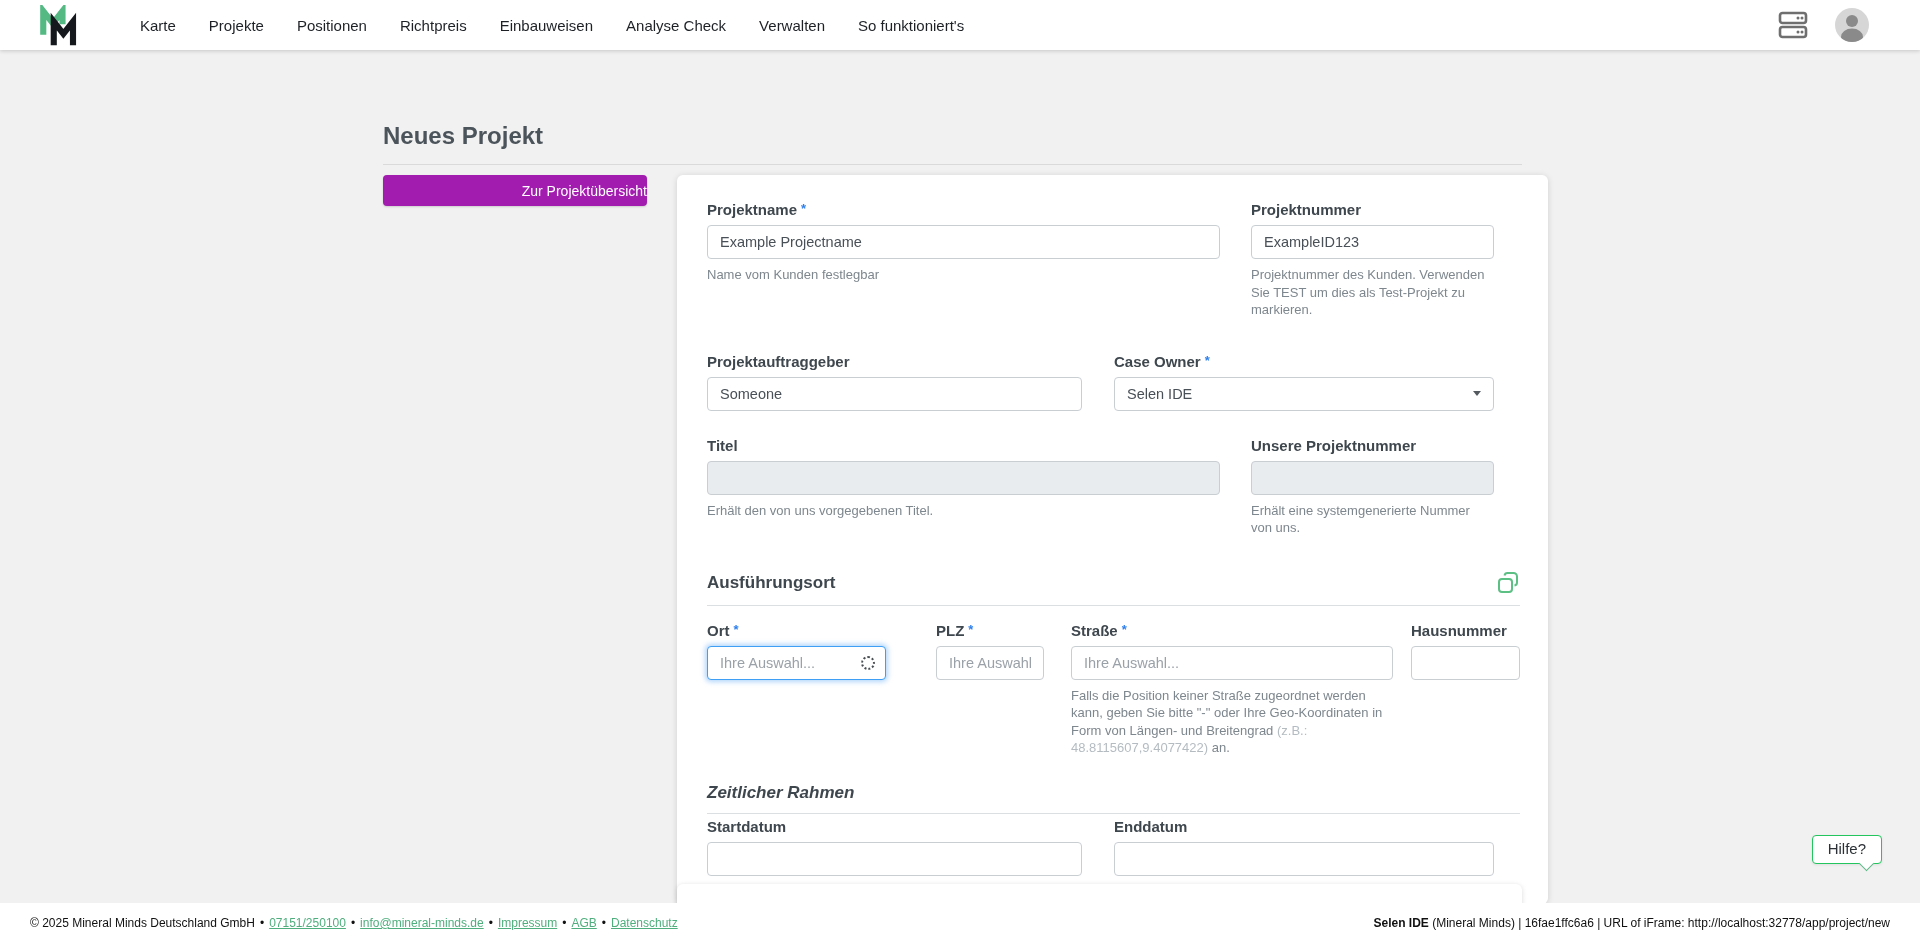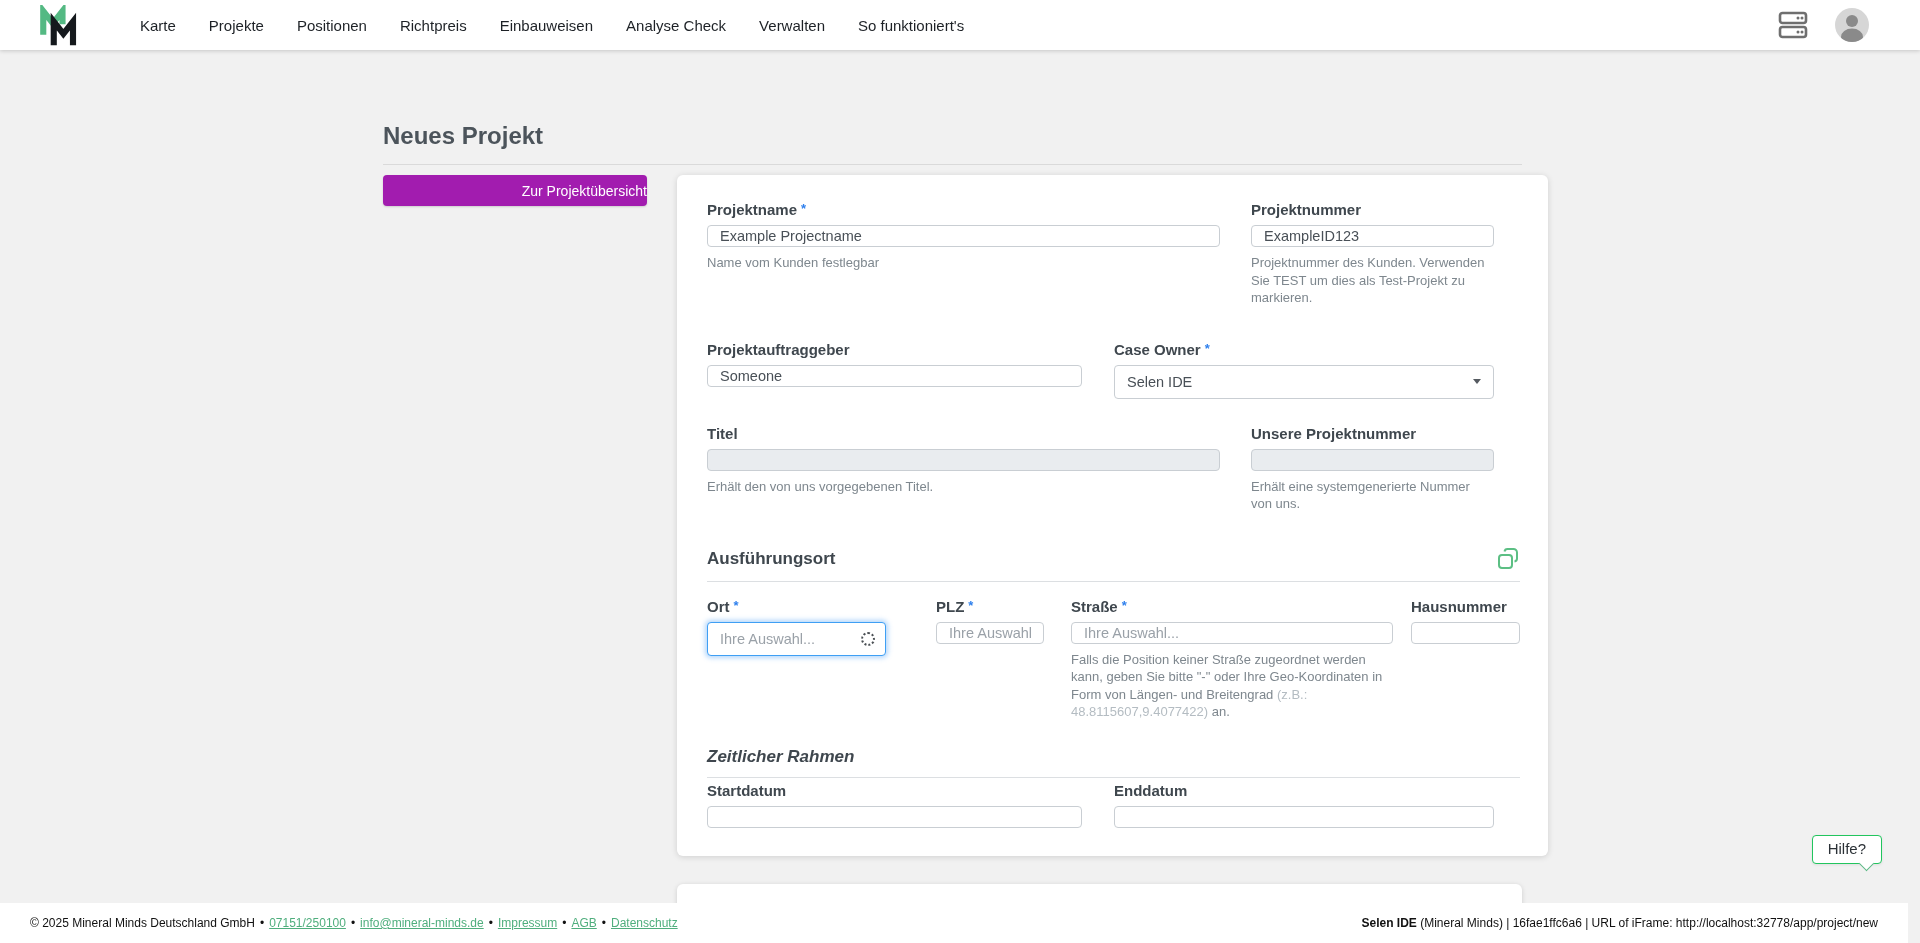--- a/index.html
+++ b/index.html
@@ -45,21 +45,21 @@
   .frow { display:flex; align-items:flex-start; }
   .r1 { margin-top:12px; } .r2 { margin-top:26px; } .r3 { margin-top:34px; }
   .r4 { margin-top:16px; } .r5 { margin-top:4px; }
   .w513{width:513px;} .w243{width:243px;} .w375{width:375px;} .w380{width:380px;}
   .w179{width:179px;} .w108{width:108px;margin-left:24px;} .w322{width:322px;} .w109{width:109px;}
   .mr31{margin-right:31px;} .mr32{margin-right:32px;} .mr26{margin-right:26px;}
   .mr27{margin-right:27px;} .mr18{margin-right:18px;}
   label { display:block; font-size:15px; font-weight:700; color:#3f474e; margin-bottom:7px; }
   .req { color:#2f80ed; font-weight:700; font-size:13px; margin-left:4px; vertical-align:top; }
   .inp {
-    width:100%; height:22px; padding:0 12px; font-size:14.5px; color:#495057;
+    width:100%; height:34px; padding:0 12px; font-size:14.5px; color:#495057;
     border:1px solid #c9ced3; border-radius:4px; background:#fff; outline:none;
     font-family:"Liberation Sans", sans-serif;
   }
   .inp::placeholder { color:#9aa1a8; }
   .inp.disabled { background:#e9ecef; pointer-events:none; }
   .help { font-size:13px; color:#7e878e; margin-top:7px; line-height:1.35; }
   .help .light { color:#b4bcc2; }
   .sect { margin-top:34px; }
   .sect-head { display:flex; align-items:center; justify-content:space-between; }
   .sect-head h2 { font-size:17px; font-weight:700; color:#3f474e; }
@@ -94,21 +94,21 @@
     padding:4px 15px 6px 15px; font-size:15px; color:#2b3136; cursor:pointer;
     box-shadow:0 1px 3px rgba(0,0,0,.08);
   }
   .help-bubble::after {
     content:""; position:absolute; right:9px; bottom:-6px; width:10px; height:10px;
     background:#fff; border-right:1px solid #5cb885; border-bottom:1px solid #5cb885;
     transform:rotate(45deg);
   }
   
   .footer {
-    position:absolute; left:0; right:12px; bottom:0; height:40px; background:#ffffff;
+    position:absolute; left:0; right:0; bottom:0; height:40px; background:#ffffff;
     display:flex; align-items:center; justify-content:space-between;
     padding:0 30px; font-size:12px; z-index:50; color:#111;
   }
   .footer-left a { color:#4fae7d; text-decoration:underline; cursor:pointer; }
   .dot { margin:0 5px; color:#111; }
   .footer-right b { font-weight:700; }
 </style>
 </head>
 <body>
 

